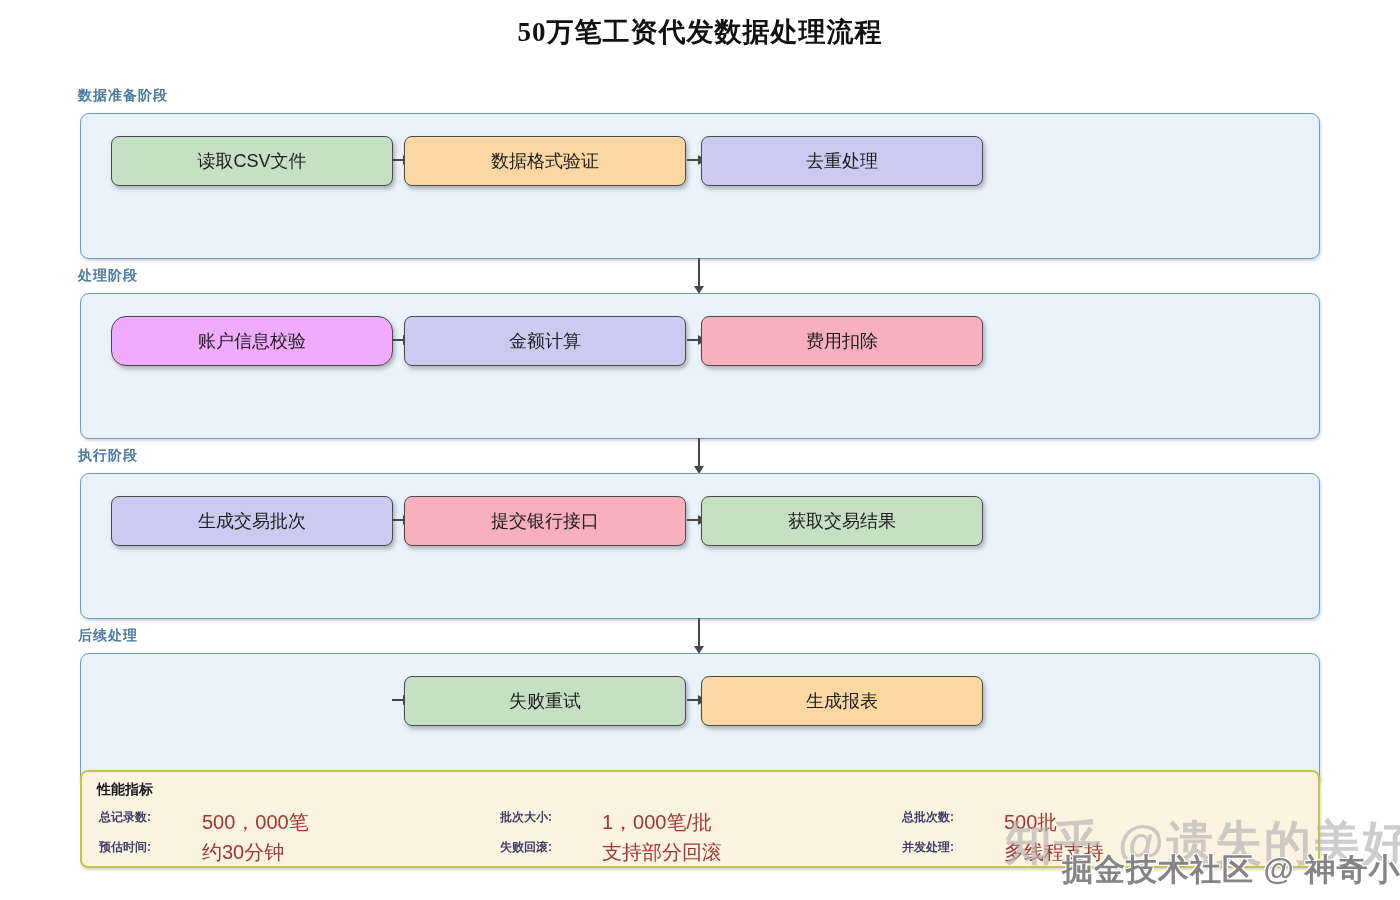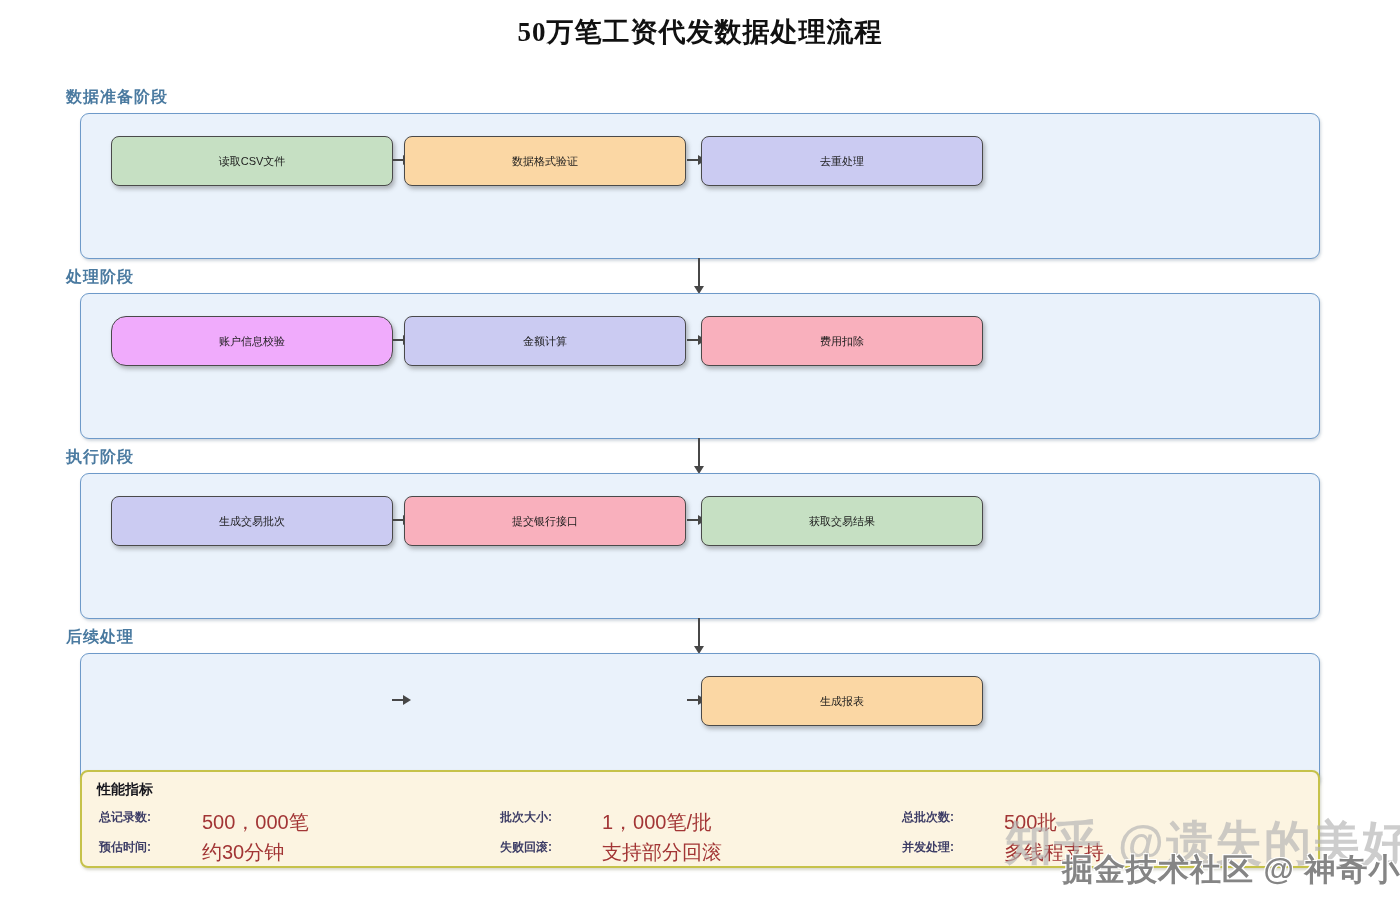--- a/index.html
+++ b/index.html
@@ -6,35 +6,35 @@
   #canvas{
     position:relative;width:1400px;height:900px;overflow:hidden;
     font-family:"Liberation Sans","DejaVu Sans",sans-serif;background:#ffffff;
   }
   .page-title{
     position:absolute;left:0;right:0;top:14px;text-align:center;
     font-family:"Liberation Serif","DejaVu Serif",serif;
     font-size:27px;font-weight:bold;color:#111;letter-spacing:1px;
   }
   .section-label{
-    position:absolute;left:66px;font-size:16px;font-weight:bold;
+    position:absolute;left:78px;font-size:14px;font-weight:bold;
     color:var(--section-label,#4a7aa0);letter-spacing:1px;
   }
   .stage{
     position:absolute;left:80px;width:1238px;height:144px;
     background:var(--container-bg,#eaf2fb);
     border:1px solid var(--container-border,#6e9ac9);
     border-radius:9px;box-shadow:1px 2px 3px rgba(120,140,160,0.35);
   }
   .flow-box{
     position:absolute;top:22px;width:280px;height:48px;
     border:1.5px solid #4a4a4a;border-radius:8px;
     box-shadow:2px 3px 4px rgba(60,60,60,0.35);
     display:flex;align-items:center;justify-content:center;
-    font-size:11px;color:#1c1c1c;
+    font-size:18px;color:#1c1c1c;
   }
   .pos-a{left:30px;} .pos-b{left:323px;} .pos-c{left:620px;}
   .harrow{position:absolute;top:45px;width:13px;height:2px;background:#474747;}
   .harrow::after{
     content:"";position:absolute;right:-6px;top:-4px;
     border-left:8px solid #474747;border-top:5px solid transparent;border-bottom:5px solid transparent;
   }
   .ha-1{left:311px;} .ha-2{left:606px;}
   .varrow{position:absolute;left:698px;width:2px;height:30px;background:#474747;}
   .varrow::after{
@@ -101,20 +101,21 @@
     <div class="harrow ha-1"></div>
     <div class="flow-box pos-b" style="background: rgb(249, 176, 189);">提交银行接口</div>
     <div class="harrow ha-2"></div>
     <div class="flow-box pos-c" style="background: rgb(198, 224, 195);">获取交易结果</div>
   </div>
   <div class="varrow" style="top:618px;"></div>
 
   <div class="section-label" style="top:627px;">后续处理</div>
   <div class="stage" style="top:653px;height:132px;">
     <div class="harrow ha-1"></div>
+    <div class="flow-box pos-b" style="background: rgb(198, 224, 195);">失败重试</div>
     <div class="harrow ha-2"></div>
     <div class="flow-box pos-c" style="background: rgb(251, 215, 164);">生成报表</div>
   </div>
 
   <div class="metrics-panel">
     <div class="metrics-title">性能指标</div>
 
     <div class="metric-label m-row-0 m-lcol-0">总记录数:</div>
     <div class="metric-value m-row-0 m-vcol-0">500，000笔</div>
 

